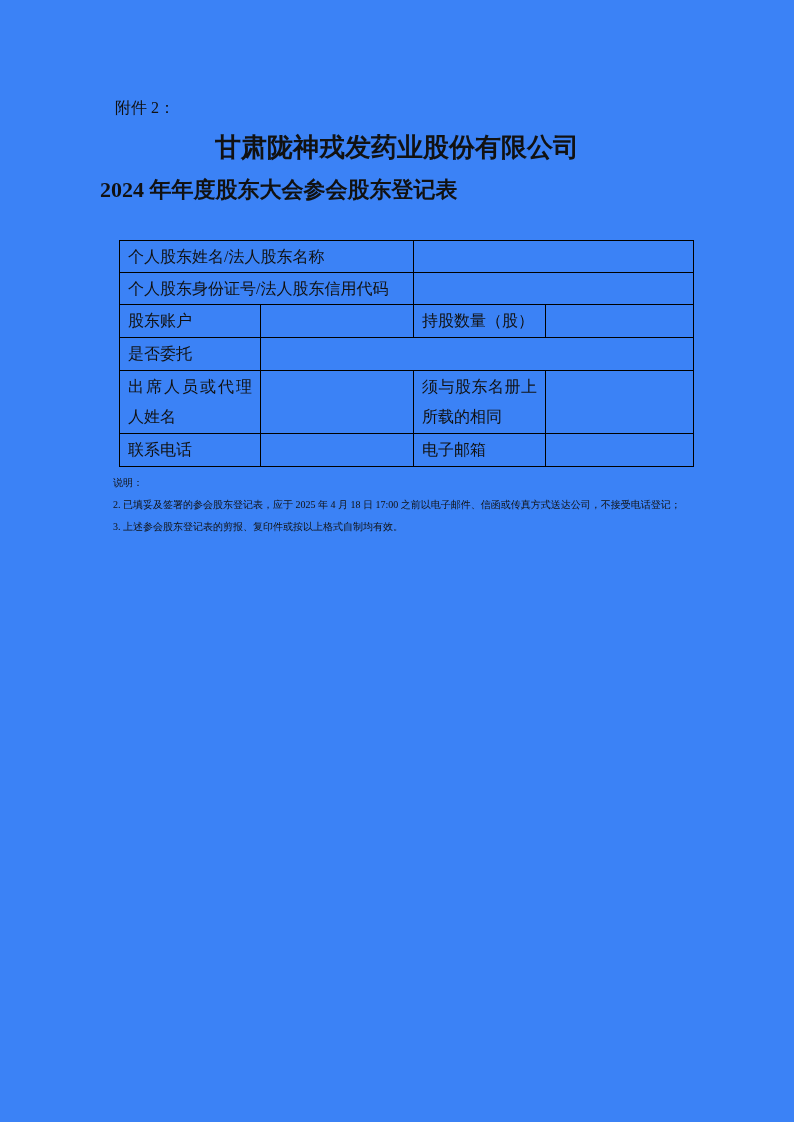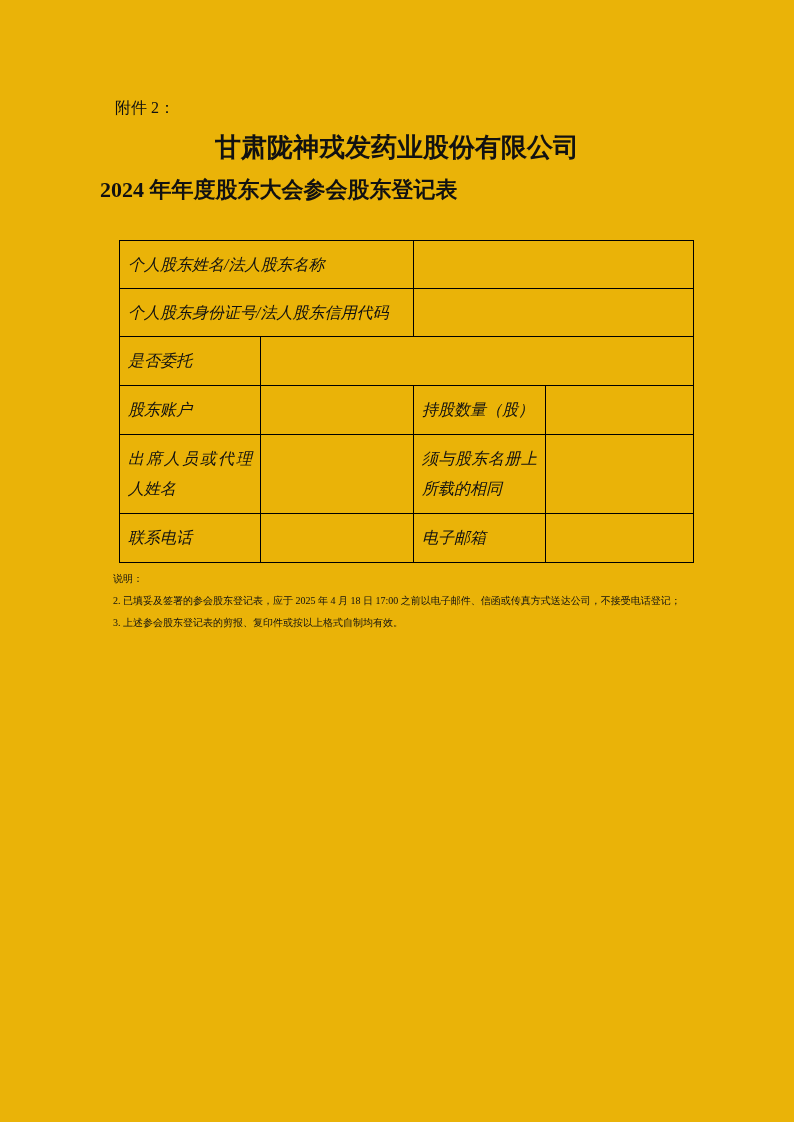--- a/index.html
+++ b/index.html
@@ -5,21 +5,21 @@
   html, body {
     margin: 0;
     padding: 0;
     background: #ffffff;
   }
   .page {
     position: relative;
     width: 794px;
     height: 1122px;
     box-sizing: border-box;
-    background: #eab308;
+    background: #3b82f6;
     color: #111111;
     font-family: "Liberation Serif", "DejaVu Serif", serif;
     padding: 99px 100px 0 100px;
     overflow: hidden;
   }
   .attachment {
     font-size: 16px;
     line-height: 17px;
     margin-left: 15px;
   }
@@ -37,26 +37,25 @@
     line-height: 23px;
   }
   table.form-table {
     border-collapse: collapse;
     table-layout: fixed;
     width: 574px;
     margin: 39px 0 0 19px;
   }
   table.form-table td {
     border: 1px solid #000000;
-    padding: 8px 8px;
+    padding: 0 8px;
     font-size: 16px;
     line-height: 30px;
     vertical-align: middle;
     overflow: hidden;
-    font-style: italic;
   }
   td.cell-label {
     text-align: justify;
     text-justify: inter-character;
   }
   td.cell-value {
     text-align: left;
   }
   tr.r-short td { height: 31px; }
   tr.r-mid td   { height: 32px; }
@@ -92,28 +91,28 @@
     <tbody>
       <tr class="r-short">
         <td class="cell-label" colspan="2">个人股东姓名/法人股东名称</td>
         <td class="cell-value" colspan="2"></td>
       </tr>
       <tr class="r-short">
         <td class="cell-label" colspan="2">个人股东身份证号/法人股东信用代码</td>
         <td class="cell-value" colspan="2"></td>
       </tr>
       <tr class="r-mid">
-        <td class="cell-label">是否委托</td>
-        <td class="cell-value" colspan="3"></td>
-      </tr>
-      <tr class="r-mid">
         <td class="cell-label">股东账户</td>
         <td class="cell-value"></td>
         <td class="cell-label">持股数量（股）</td>
         <td class="cell-value"></td>
+      </tr>
+      <tr class="r-mid">
+        <td class="cell-label">是否委托</td>
+        <td class="cell-value" colspan="3"></td>
       </tr>
       <tr class="r-tall">
         <td class="cell-label">出席人员或代理人姓名</td>
         <td class="cell-value"></td>
         <td class="cell-label">须与股东名册上所载的相同</td>
         <td class="cell-value"></td>
       </tr>
       <tr class="r-mid">
         <td class="cell-label">联系电话</td>
         <td class="cell-value"></td>

